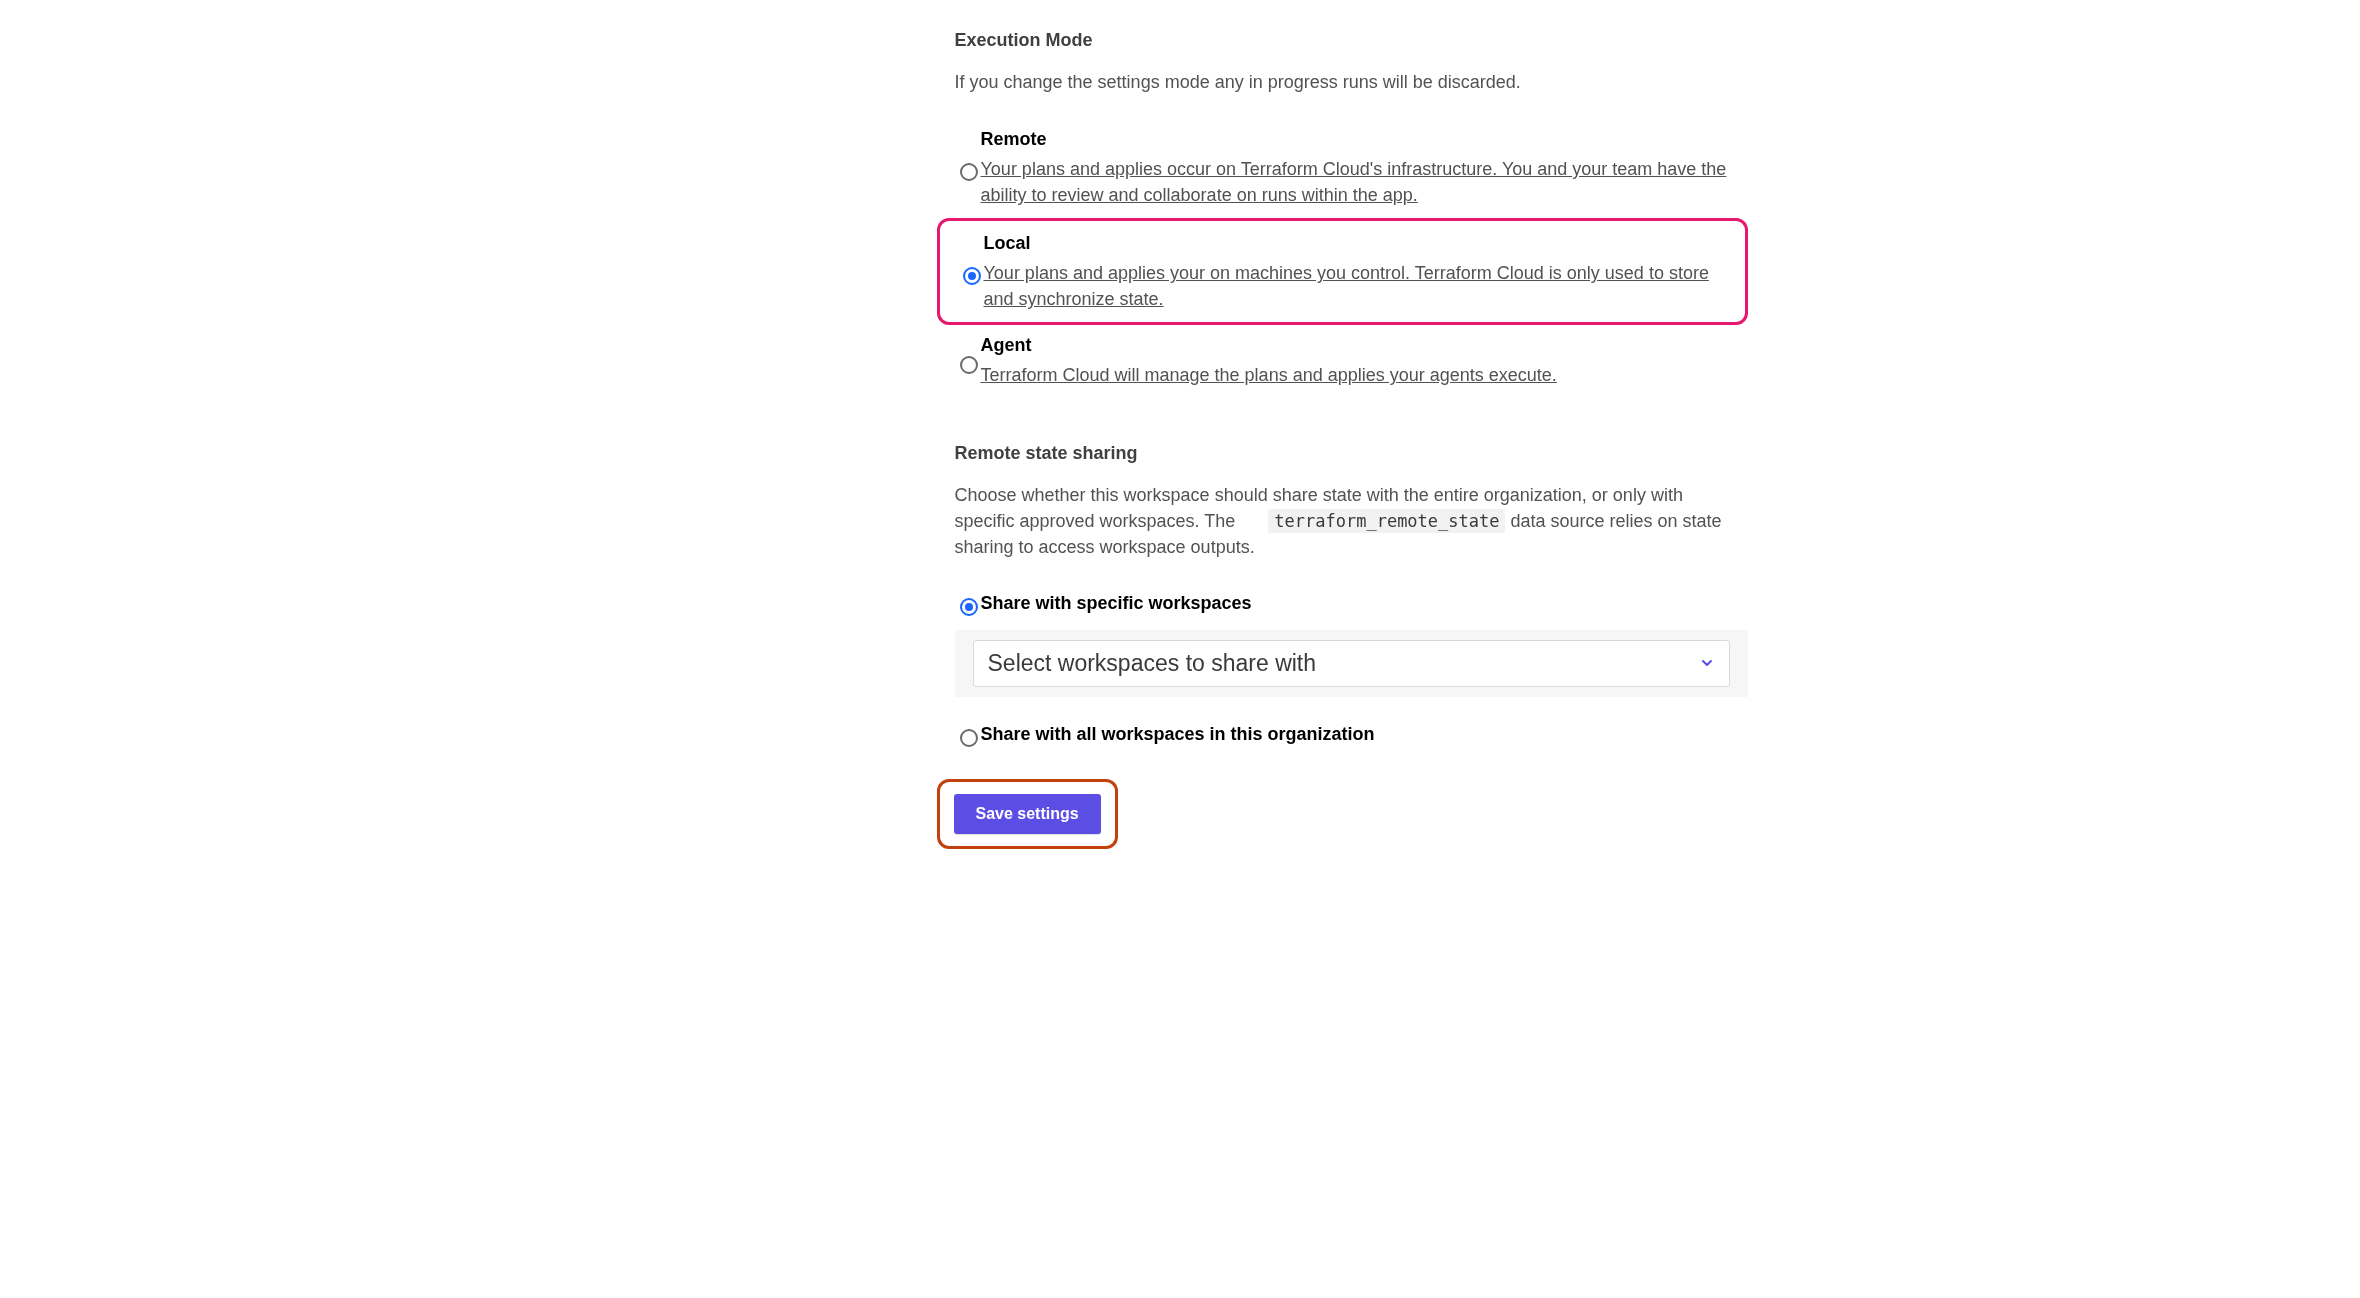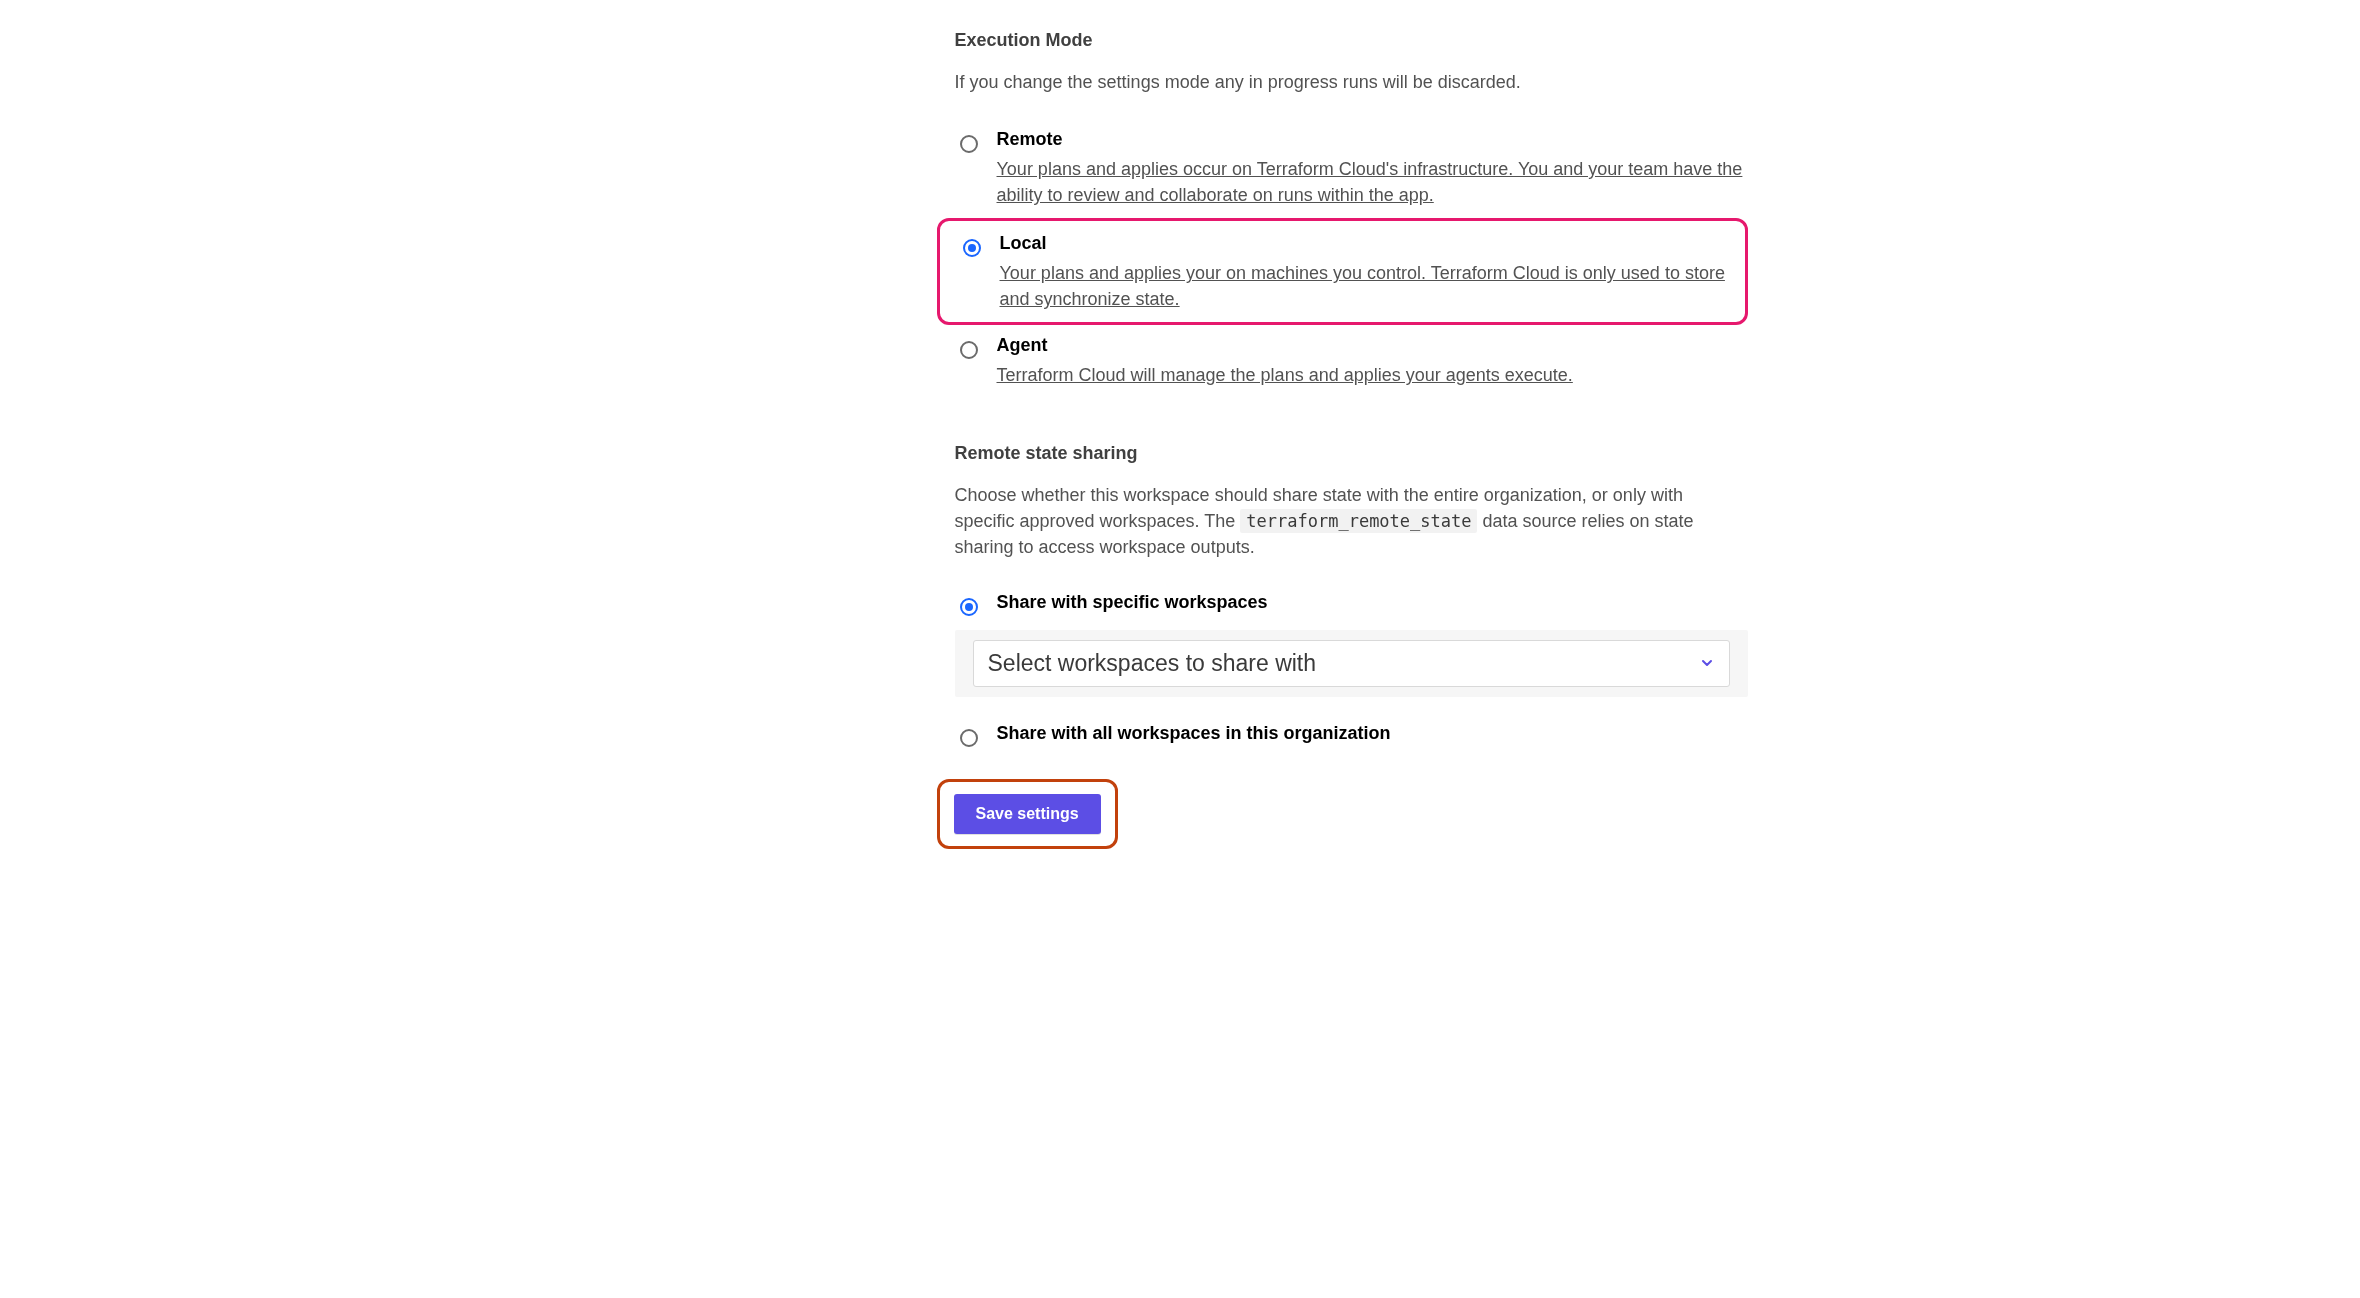--- a/index.html
+++ b/index.html
@@ -24,22 +24,21 @@
     margin: 0 0 18px 0;
   }
   .section-desc {
     font-size: 18px;
     color: #525252;
     margin: 0 0 24px 0;
     line-height: 1.45;
   }
   .radio-row {
     display: flex;
-    align-items: flex-start;
-    gap: 16px;
+    align-items: center;
     padding: 10px 0 10px 0;
     position: relative;
   }
   .radio-wrap { flex: 0 0 auto; margin-top: 3px;}
   .radio {
     appearance: none;
     -webkit-appearance: none;
     width: 18px;
     height: 18px;
     border: 2px solid #6b6b6b;
@@ -85,20 +84,21 @@
   }
   .highlight-box .radio-row { padding: 4px 0 0 12px; }
   .spacer-lg { height: 44px; }
   .code-chip {
     font-family: ui-monospace, SFMono-Regular, Menlo, Consolas, monospace;
     background: #f2f2f2;
     padding: 2px 6px;
     border-radius: 2px;
     font-size: 17px;
     color: #3a3a3a;
+    margin-left: 28px;
   }
   .dropdown-panel {
     background: #f6f6f6;
     padding: 10px 18px 10px 18px;
     margin: 6px 0 18px 0;
     border-radius: 2px;
   }
   .dropdown {
     display: flex;
     align-items: center;

